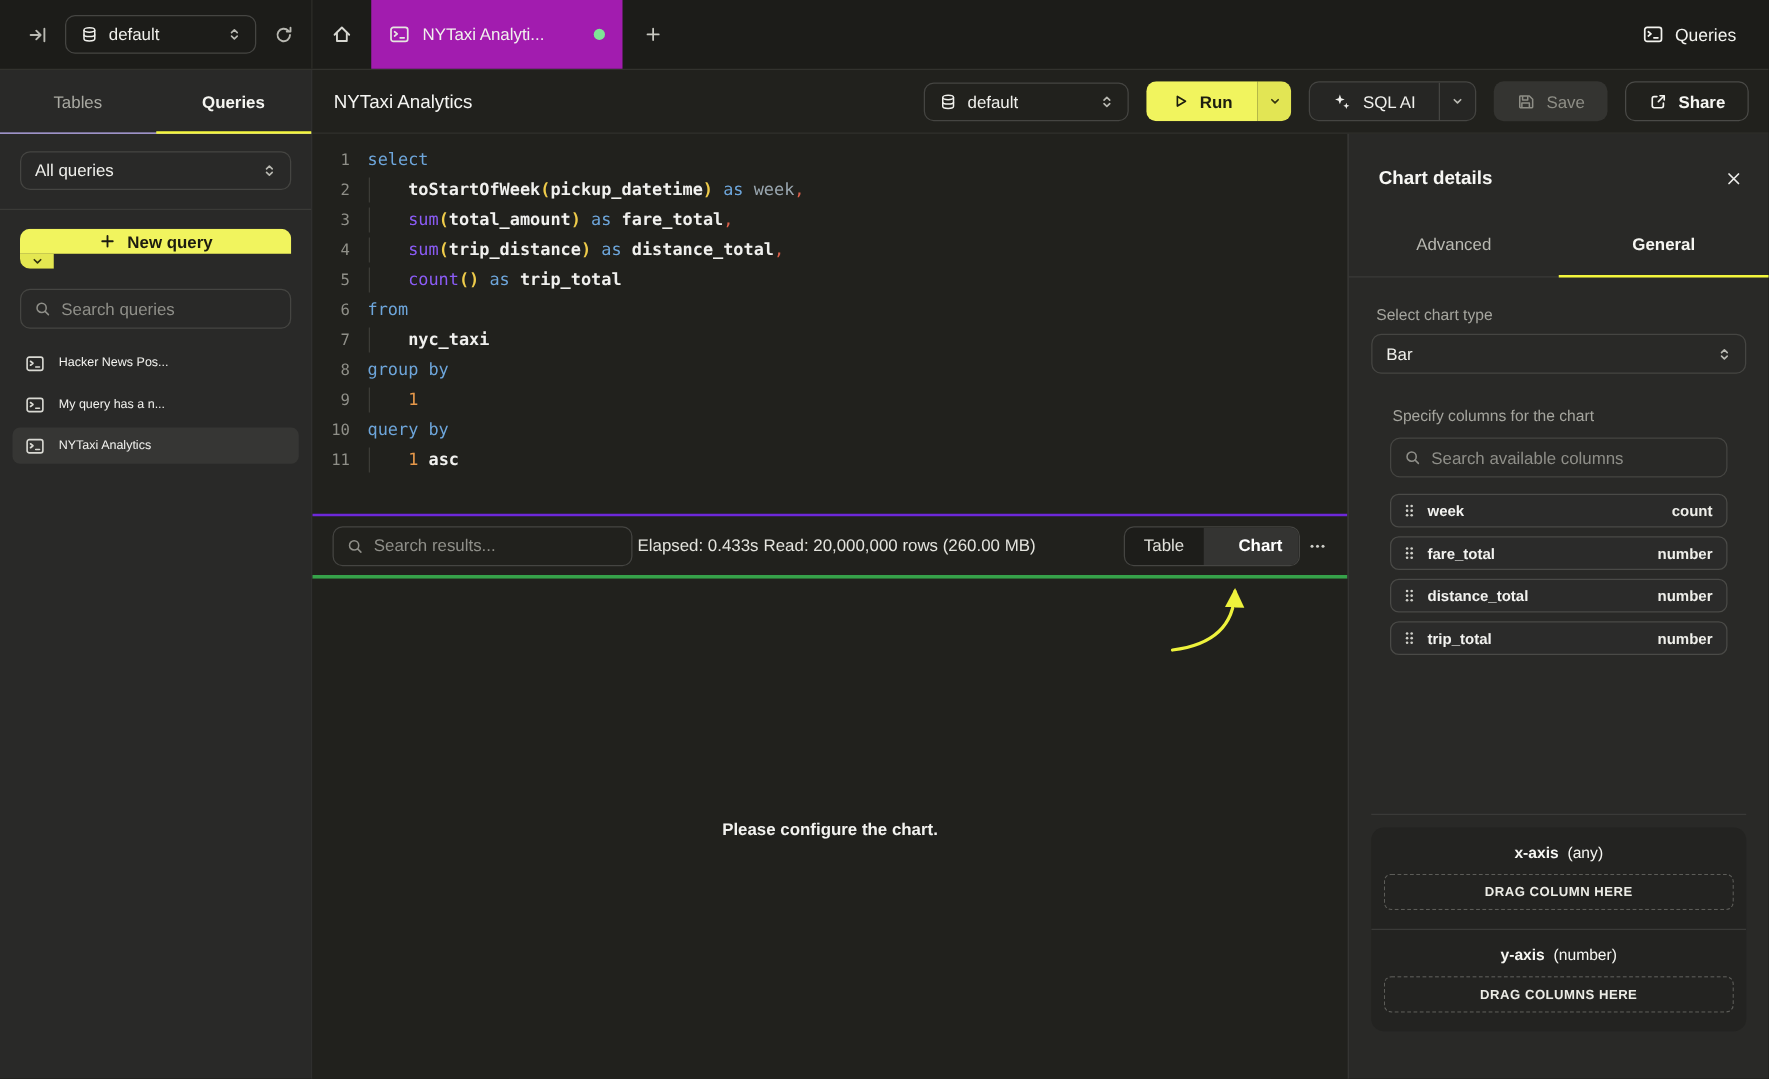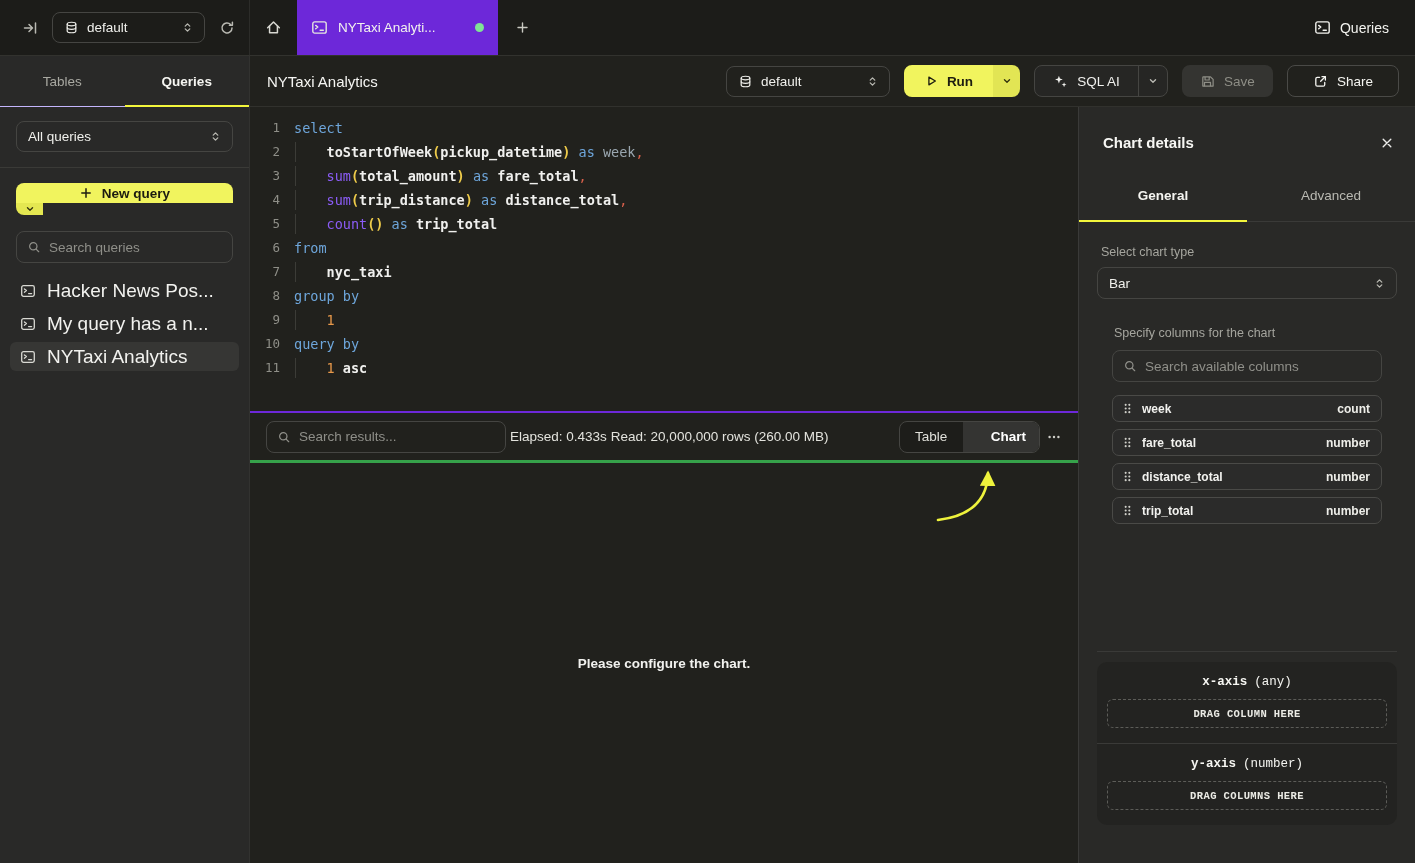--- a/index.html
+++ b/index.html
@@ -17,21 +17,21 @@
   .topbar-left { width:250px; display:flex; align-items:center; gap:14px; padding:0 14px 0 22px; border-right:1px solid #2c2c29; }
   .icon-btn { background:none; border:none; color:#b9b9b2; display:flex; align-items:center; justify-content:center; cursor:pointer; }
   .select {
     display:flex; align-items:center; gap:8px; height:31px; padding:0 10px 0 11px;
     border:1px solid #454542; border-radius:8px; background:transparent; color:#f0f0ec; cursor:pointer;
   }
   .select .grow { flex:1; text-align:left; }
   .topbar-db { flex:1; min-width:0; }
   .tabstrip { display:flex; align-items:stretch; flex:1; }
   .home-tab { width:47px; display:flex; align-items:center; justify-content:center; color:#d8d8d2; cursor:pointer; }
-  .editor-tab { width:201px; background:#6d28d9; display:flex; align-items:center; gap:10px; padding:0 14px; cursor:pointer; }
+  .editor-tab { width:201px; background:#a21caf; display:flex; align-items:center; gap:10px; padding:0 14px; cursor:pointer; }
   .editor-tab .tab-label { color:#f2f2ee; white-space:nowrap; overflow:hidden; }
   .tab-dot { width:9px; height:9px; border-radius:50%; background:var(--green-dot,#7fe596); margin-left:auto; flex:0 0 auto; }
   .new-tab-btn { width:48px; color:#c9c9c2; font-size:18px; }
   .topbar-right { margin-left:auto; display:flex; align-items:center; padding-right:26px; }
   .queries-btn { display:flex; align-items:center; gap:9px; background:none; border:none; color:#f3f3ef; font-size:14px; cursor:pointer; }
 
   
   .body-row { flex:1; display:flex; min-height:0; }
 
   
@@ -46,36 +46,36 @@
   .newquery-main { flex:1; background:var(--accent,#f1f45e); color:#1c1c10; border:none; font-size:13.5px; font-weight:600; display:flex; align-items:center; justify-content:center; gap:9px; cursor:pointer; }
   .newquery-caret { width:27px; background:#e4e751; border:none; color:#34340f; display:flex; align-items:center; justify-content:center; cursor:pointer; }
   .search-box { display:flex; align-items:center; gap:8px; height:32px; border:1px solid #454542; border-radius:8px; padding:0 10px; color:#8f8f89; }
   .search-box input { flex:1; min-width:0; background:transparent; border:none; outline:none; color:#ececea; font-family:Liberation Sans, sans-serif; font-size:13.5px; }
   .search-box input::placeholder { color:#8f8f89; }
   .sidebar .search-box { margin-top:16px; }
   .query-list { margin:13px -6px 0; display:flex; flex-direction:column; gap:4px; }
   .query-item { display:flex; align-items:center; gap:11px; height:29px; padding:0 10px; border-radius:6px; color:#f2f2ef; cursor:pointer; }
   .query-item.selected { background:#363634; }
   .query-item .q-icon { color:#d9d9d3; flex:0 0 auto; }
-  .query-item .query-label { white-space:nowrap; overflow:hidden; font-size:19px; }
+  .query-item .query-label { white-space:nowrap; overflow:hidden; font-size:10px; }
 
   
   .center-col { flex:1; min-width:0; display:flex; flex-direction:column; background:#21211d; }
   .main-toolbar { height:51px; flex:0 0 auto; display:flex; align-items:center; padding:0 16px 0 17px; border-bottom:1px solid #31312d; gap:14px; }
   .doc-title { font-size:15px; font-weight:500; color:#f5f5f2; }
   .toolbar-right { margin-left:auto; display:flex; align-items:center; gap:14px; }
   .toolbar-db { width:164px; }
   .splitbtn { display:flex; height:32px; border-radius:8px; overflow:hidden; }
   .run-main { width:89px; background:var(--accent,#f1f45e); border:none; color:#1d1d10; font-weight:600; font-size:13.5px; display:flex; align-items:center; justify-content:center; gap:9px; cursor:pointer; }
   .run-caret { width:27px; background:#e2e554; border:none; color:#34340f; display:flex; align-items:center; justify-content:center; cursor:pointer; }
   .sqlai { border:1px solid #454542; background:#262624; }
   .sqlai-main { width:103px; background:transparent; border:none; color:#f0f0ed; font-size:13.5px; font-weight:500; display:flex; align-items:center; justify-content:center; gap:9px; cursor:pointer; }
   .sqlai-caret { width:29px; background:transparent; border:none; border-left:1px solid #454542; color:#b9b9b2; display:flex; align-items:center; justify-content:center; cursor:pointer; }
   .save-btn { height:32px; width:91px; border-radius:8px; border:none; background:#343431; color:#8e8e86; font-size:13.5px; font-weight:500; display:flex; align-items:center; justify-content:center; gap:9px; cursor:default; }
-  .share-btn { height:32px; width:112px; border-radius:8px; border:1px solid #4a4a47; background:transparent; color:#f5f5f1; font-size:13.5px; font-weight:400; display:flex; align-items:center; justify-content:center; gap:9px; cursor:pointer; }
+  .share-btn { height:32px; width:99px; border-radius:8px; border:1px solid #4a4a47; background:transparent; color:#f5f5f1; font-size:13.5px; font-weight:700; display:flex; align-items:center; justify-content:center; gap:9px; cursor:pointer; }
 
   .center-split { flex:1; display:flex; min-height:0; }
   .editor-col { flex:1; min-width:0; display:flex; flex-direction:column; }
 
   
   .code-editor { flex:1; min-height:0; overflow:hidden; padding-top:9px; font-family:"DejaVu Sans Mono", monospace; font-size:13.5px; cursor:text; }
   .code-line { display:flex; height:24px; line-height:24px; }
   .gutter { width:30px; flex:0 0 auto; text-align:right; padding-right:0; color:#8f8f88; font-size:12.5px; }
   .code-text { white-space:pre; position:relative; padding-left:14px; }
   .indent-guide { position:absolute; left:15px; top:2px; bottom:2px; width:1px; background:#3c3c37; }
@@ -119,21 +119,21 @@
   .columns-section { margin:27px 15px 0; }
   .columns-label { color:#a5a59e; font-size:12.5px; margin:0 0 10px 2px; }
   .chip-list { margin-top:13px; display:flex; flex-direction:column; gap:7px; }
   .column-chip { display:flex; align-items:center; height:27px; border:1px solid #4a4a47; border-radius:7px; padding:0 11px 0 9px; background:#2b2b2a; cursor:grab; }
   .column-chip .grip { color:#cfcfc9; margin-right:9px; flex:0 0 auto; }
   .column-chip .col-name { font-size:12px; font-weight:700; color:#f2f2ef; }
   .column-chip .col-type { margin-left:auto; font-size:12px; font-weight:600; color:#eeeee9; }
   .panel-spacer { flex:1; }
   .axes-divider { border:none; border-top:1px solid #3a3a38; margin:0 0; }
   .axes-box { margin:10px 0 38px; background:#232321; border-radius:10px; overflow:hidden; }
-  .axis-section { padding:13px 10px 15px;font-family:Liberation Mono, monospace; }
+  .axis-section { padding:13px 10px 15px; }
   .axis-section + .axis-section { border-top:1px solid #3a3a38; }
   .axis-title { text-align:center; font-size:12.5px; color:#f6f6f2; }
   .axis-name { font-weight:700; }
   .axis-type { font-weight:500; margin-left:7px; }
   .drop-zone { margin-top:10px; height:29px; border:1px dashed #5c5c58; border-radius:6px; display:flex; align-items:center; justify-content:center; font-size:10.5px; font-weight:700; letter-spacing:.4px; color:#ebebe5; }
 </style>
 </head>
 <body>
 
 <div class="app">
@@ -476,22 +476,22 @@
             <span class="panel-title">Chart details</span>
             <button class="icon-btn panel-close">
               <span>
                 <svg width="16" height="16" viewBox="0 0 16 16" fill="none" stroke="currentColor" stroke-width="1.4" stroke-linecap="round">
                     <path d="M4.2 4.2l7.6 7.6M11.8 4.2l-7.6 7.6"></path>
                   </svg>
               </span>
             </button>
           </div>
           <div class="panel-tabs">
+            <div class="panel-tab">Advanced</div>
             <div class="panel-tab active">General</div>
-            <div class="panel-tab">Advanced</div>
           </div>
 
           <div class="panel-body">
             <div class="field-label">Select chart type</div>
             <div class="select chart-type-select">
               <span class="grow">Bar</span>
               <span>
                 <svg width="13" height="13" viewBox="0 0 16 16" fill="none" stroke="#b9b9b2" stroke-width="1.6" stroke-linecap="round" stroke-linejoin="round">
                     <path d="M5.2 6.3L8 3.5l2.8 2.8M5.2 9.7L8 12.5l2.8-2.8"></path>
                   </svg>

